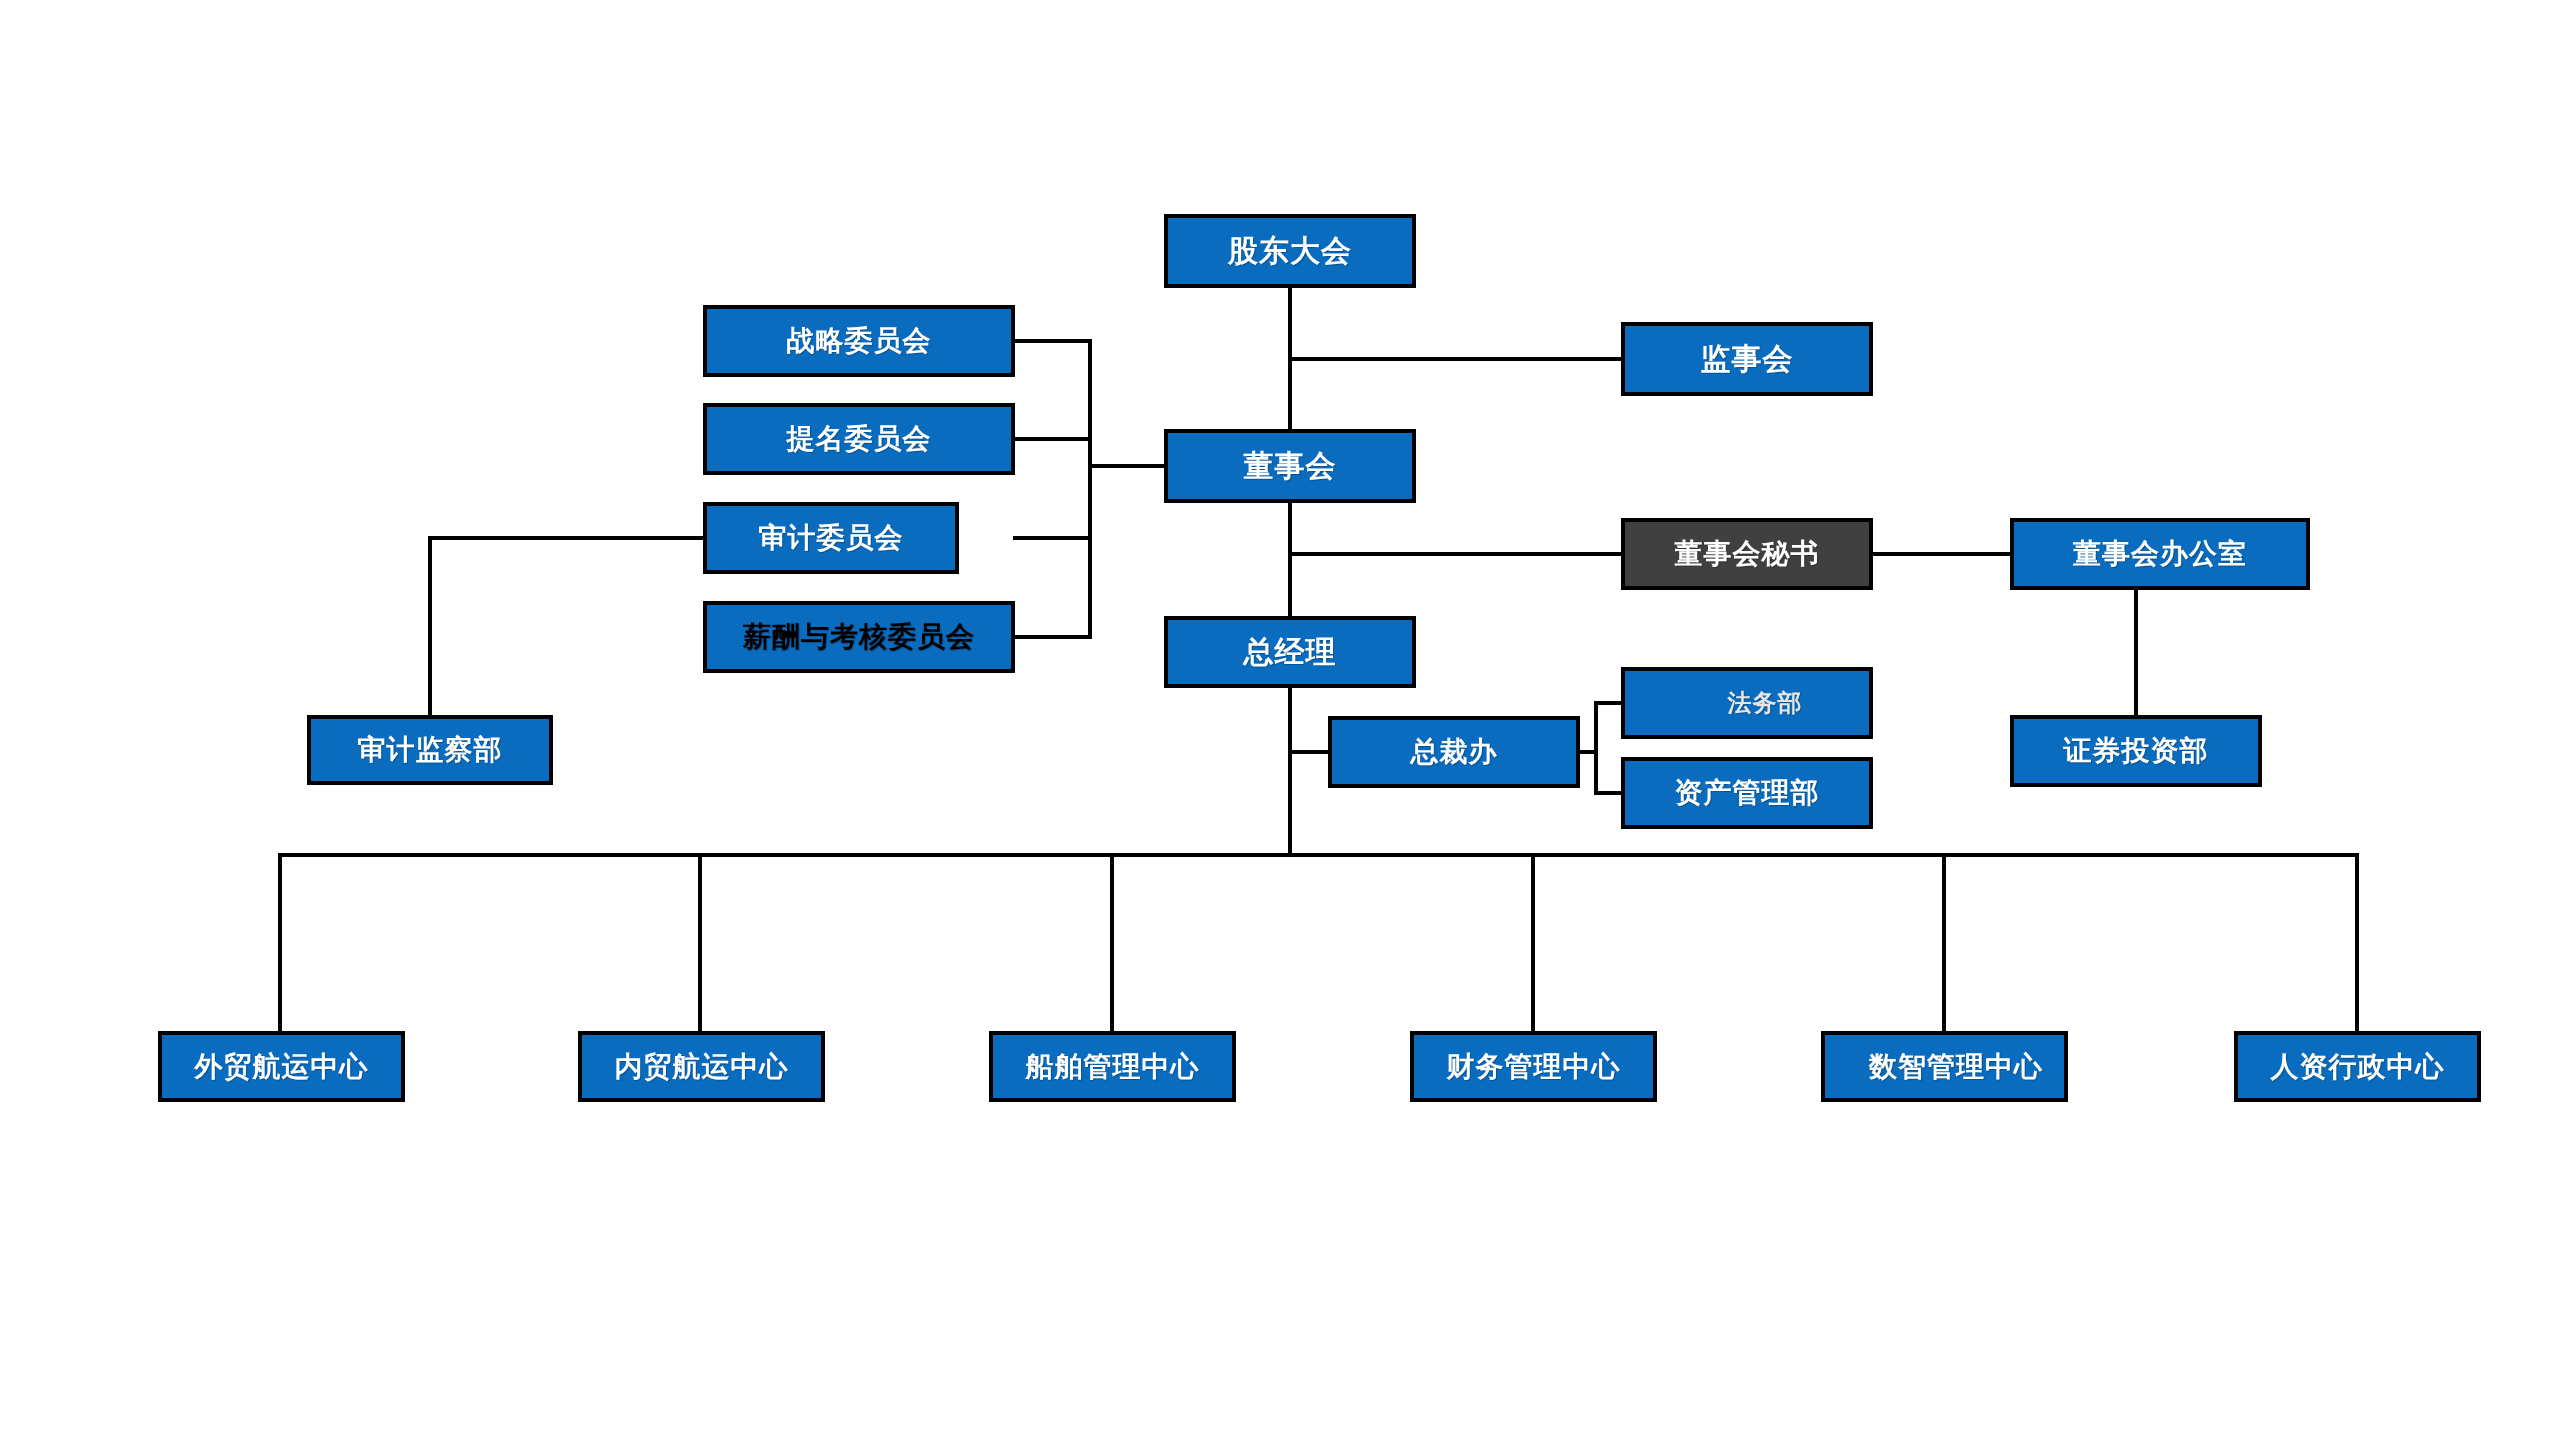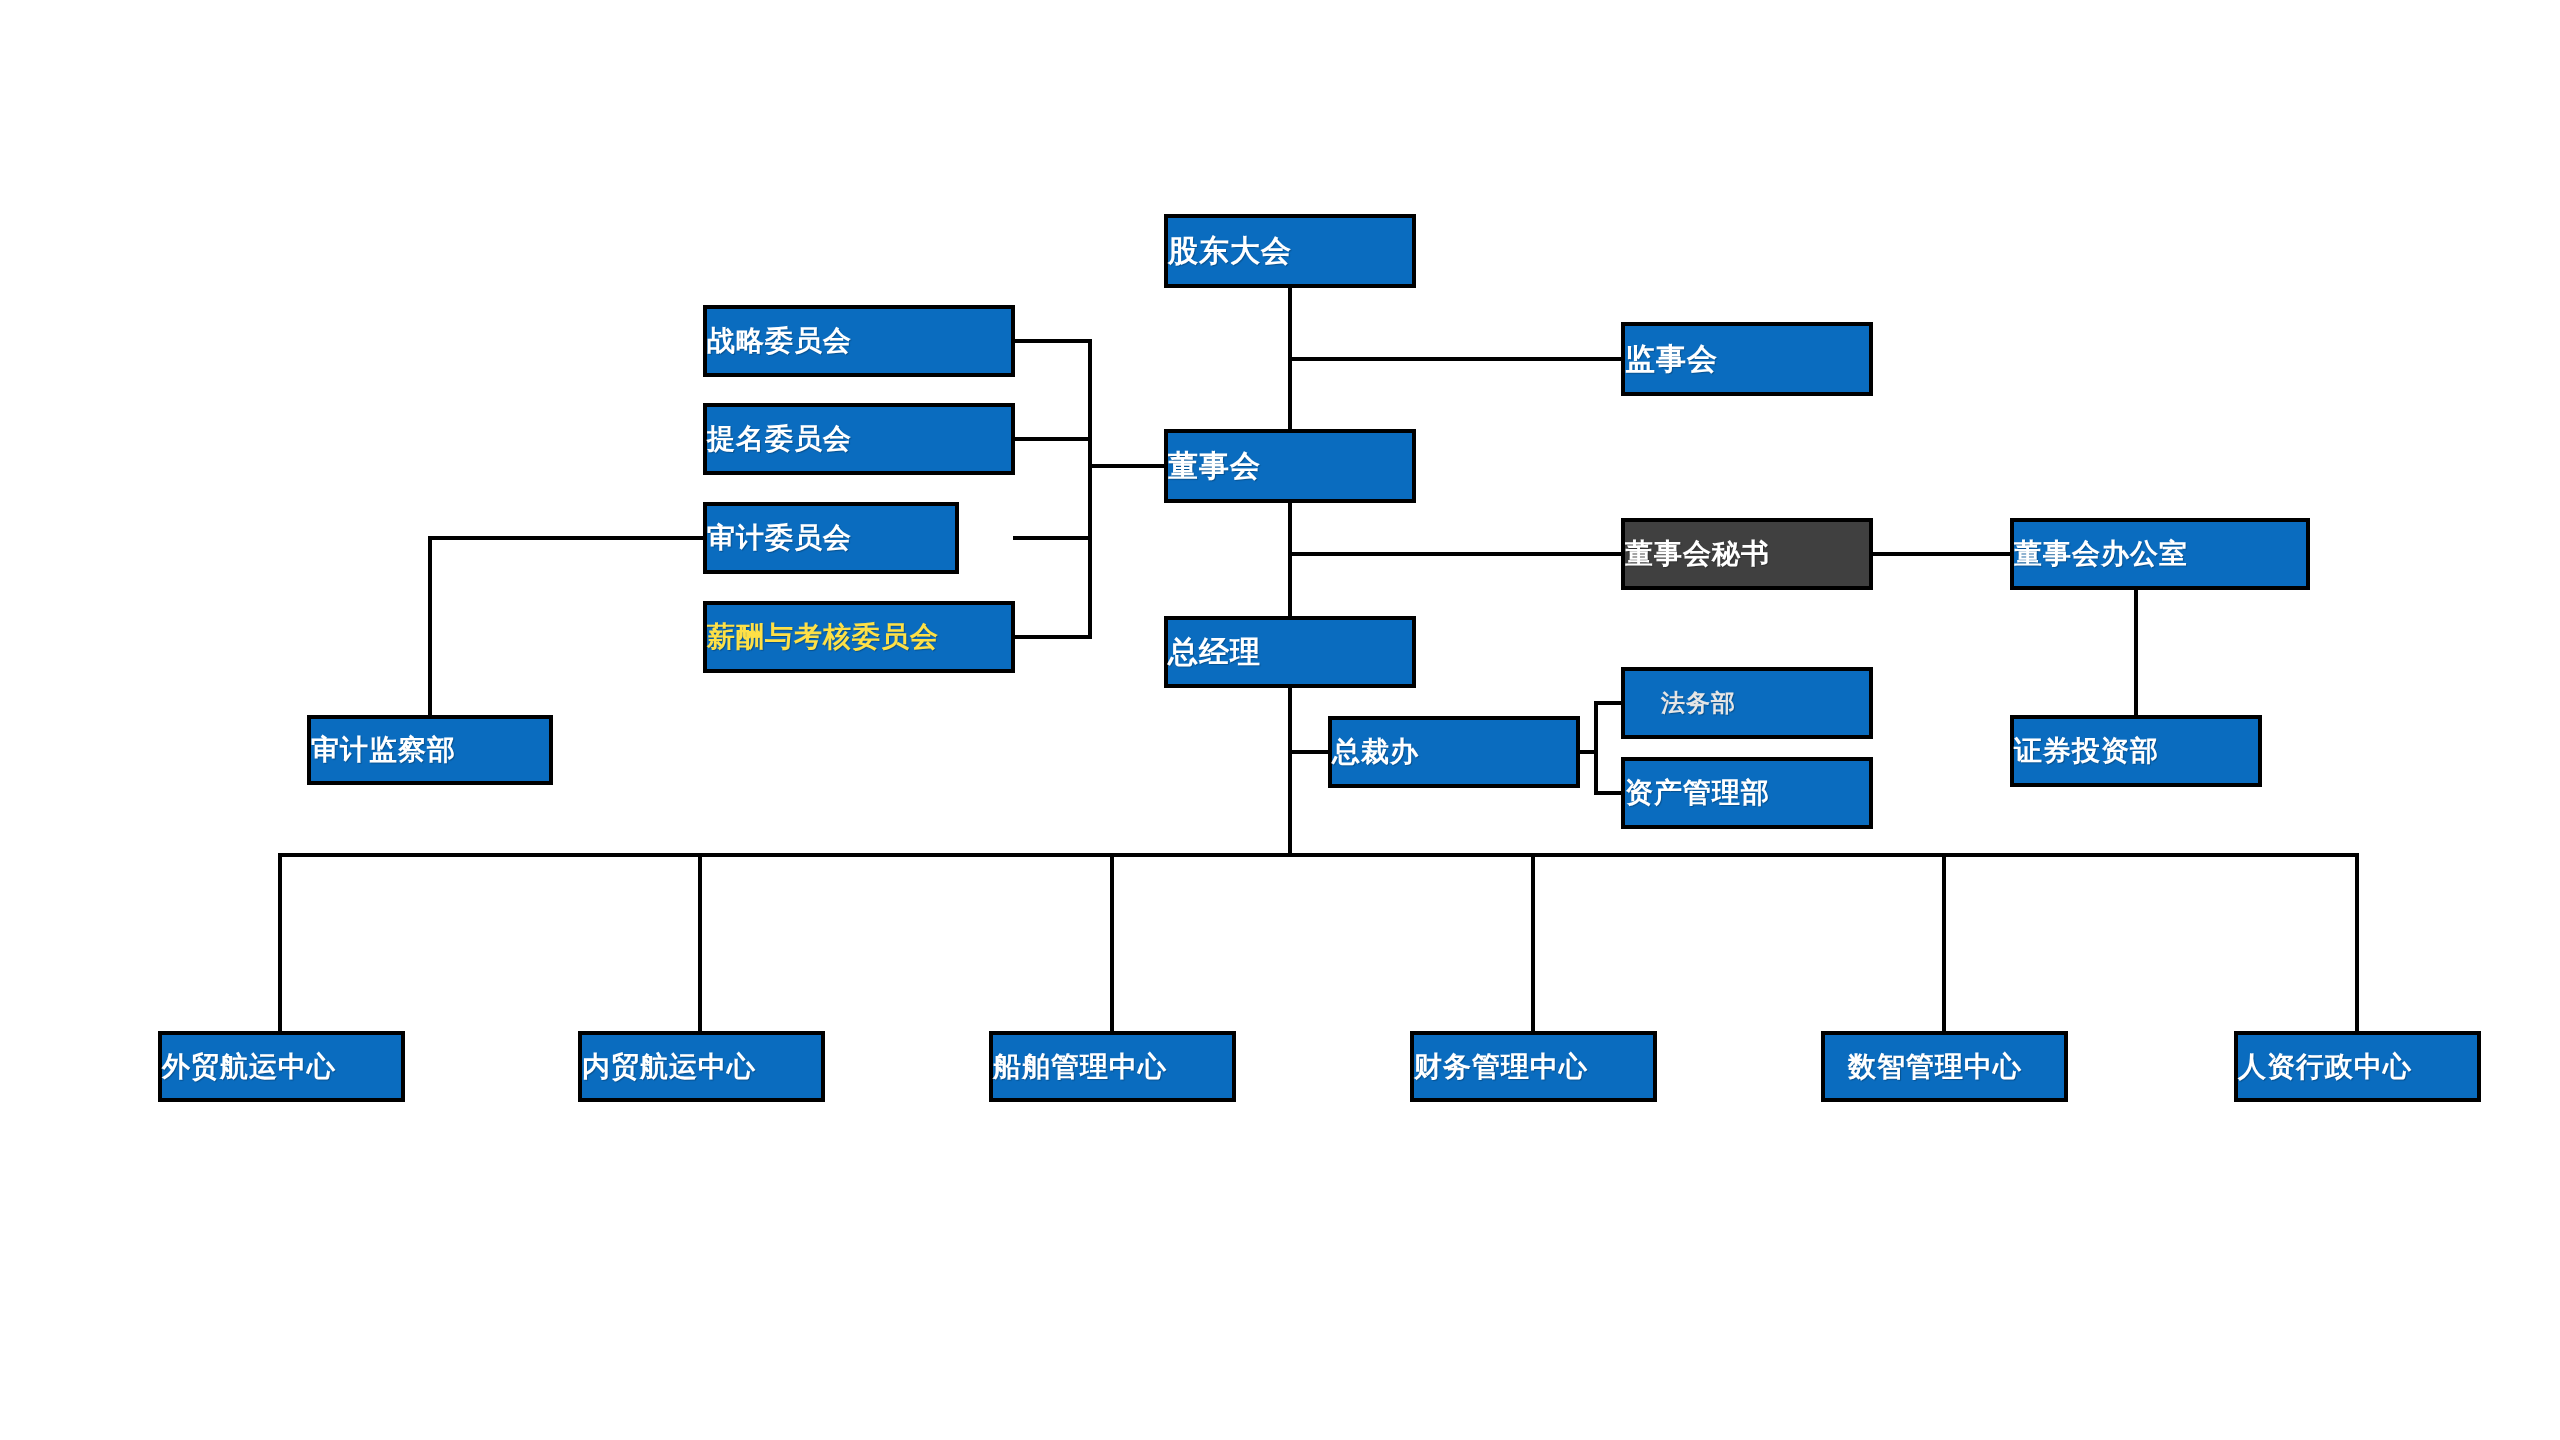--- a/index.html
+++ b/index.html
@@ -26,21 +26,21 @@
     width: 2560px;
     height: 1440px;
   }
   .node-box {
     position: absolute;
     box-sizing: border-box;
     background: #0a6cbf;
     border: 4px solid #000000;
     display: flex;
     align-items: center;
-    justify-content: flex-start;
+    justify-content: center;
     color: #ffffff;
     font-weight: bold;
     letter-spacing: 1px;
     text-shadow: 1px 1px 1px rgba(0,0,0,0.25);
     white-space: nowrap;
     font-family: "Liberation Sans", "DejaVu Sans", sans-serif;
   }
   .node-label {
     display: block;
     line-height: 1;
@@ -92,21 +92,21 @@
       </div>
       <div class="node-box" style="left: 703px; top: 305px; width: 312px; height: 72px; background: rgb(10, 108, 191); border-color: rgb(0, 0, 0); color: rgb(255, 255, 255); font-size: 28px;">
         <span class="node-label">战略委员会</span>
       </div>
       <div class="node-box" style="left: 703px; top: 403px; width: 312px; height: 72px; background: rgb(10, 108, 191); border-color: rgb(0, 0, 0); color: rgb(255, 255, 255); font-size: 28px;">
         <span class="node-label">提名委员会</span>
       </div>
       <div class="node-box" style="left: 703px; top: 502px; width: 256px; height: 72px; background: rgb(10, 108, 191); border-color: rgb(0, 0, 0); color: rgb(255, 255, 255); font-size: 28px;">
         <span class="node-label">审计委员会</span>
       </div>
-      <div class="node-box" style="left: 703px; top: 601px; width: 312px; height: 72px; background: rgb(10, 108, 191); border-color: rgb(0, 0, 0); color: #fde047; font-size: 28px;">
+      <div class="node-box" style="left: 703px; top: 601px; width: 312px; height: 72px; background: rgb(10, 108, 191); border-color: rgb(0, 0, 0); color: #000000; font-size: 28px;">
         <span class="node-label">薪酬与考核委员会</span>
       </div>
       <div class="node-box" style="left: 307px; top: 715px; width: 246px; height: 70px; background: rgb(10, 108, 191); border-color: rgb(0, 0, 0); color: rgb(255, 255, 255); font-size: 28px;">
         <span class="node-label">审计监察部</span>
       </div>
       <div class="node-box" style="left: 1621px; top: 518px; width: 252px; height: 72px; background: #404040; border-color: rgb(0, 0, 0); color: rgb(255, 255, 255); font-size: 28px;">
         <span class="node-label">董事会秘书</span>
       </div>
       <div class="node-box" style="left: 2010px; top: 518px; width: 300px; height: 72px; background: rgb(10, 108, 191); border-color: rgb(0, 0, 0); color: rgb(255, 255, 255); font-size: 28px;">
         <span class="node-label">董事会办公室</span>

